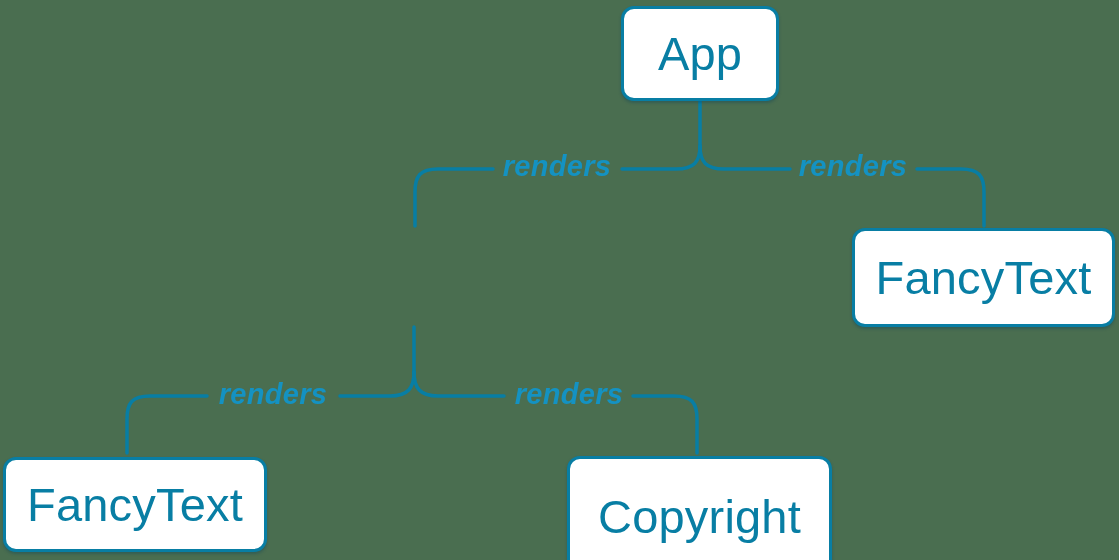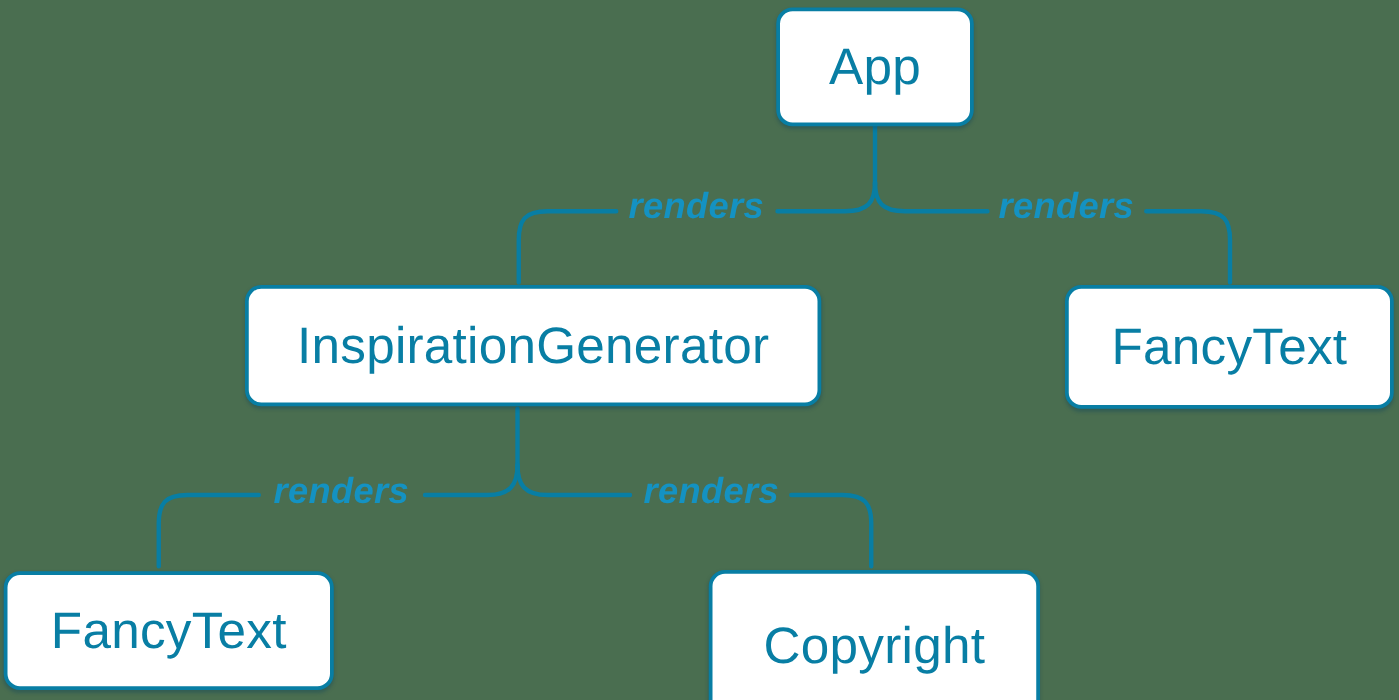--- a/index.html
+++ b/index.html
@@ -30,21 +30,21 @@
     box-sizing:border-box;
     background:var(--node-bg,#ffffff);
     border:3px solid var(--node-border,#087ea4);
     border-radius:13px;
     display:flex;
     align-items:center;
     justify-content:center;
     box-shadow:0 2px 3px rgba(8,62,92,0.35);
   }
   .node-label{
-    font-size:41px;
+    font-size:47px;
     font-weight:500;
     letter-spacing:0.2px;
     color:var(--node-text,#087ea4);
     white-space:nowrap;
   }
   .edge-label{
     position:absolute;
     transform:translate(-50%,-50%);
     font-size:29px;
     font-weight:600;
@@ -75,23 +75,20 @@
     <path class="edge" d="M207,396 L150,396 C132,396 127,403 127,419 L127,453"></path>
 
     <path class="edge" d="M414,372 C414,388 420,396 438,396 L504,396"></path>
     <path class="edge" d="M633,396 L674,396 C692,396 697,403 697,419 L697,453"></path>
   </svg>
 
   <div class="node" style="left:621px;top:6px;width:158px;height:95px;">
     <span class="node-label">App</span>
   </div>
 
-  <div class="node" style="left:196px;top:228px;width:461px;height:97px;">
-    <span class="node-label">InspirationGenerator</span>
-  </div>
 
   <div class="node" style="left:852px;top:228px;width:263px;height:99px;">
     <span class="node-label">FancyText</span>
   </div>
 
   <div class="node" style="left:3px;top:457px;width:264px;height:95px;">
     <span class="node-label">FancyText</span>
   </div>
 
   <div class="node" style="left:567px;top:456px;width:265px;height:120px;">

